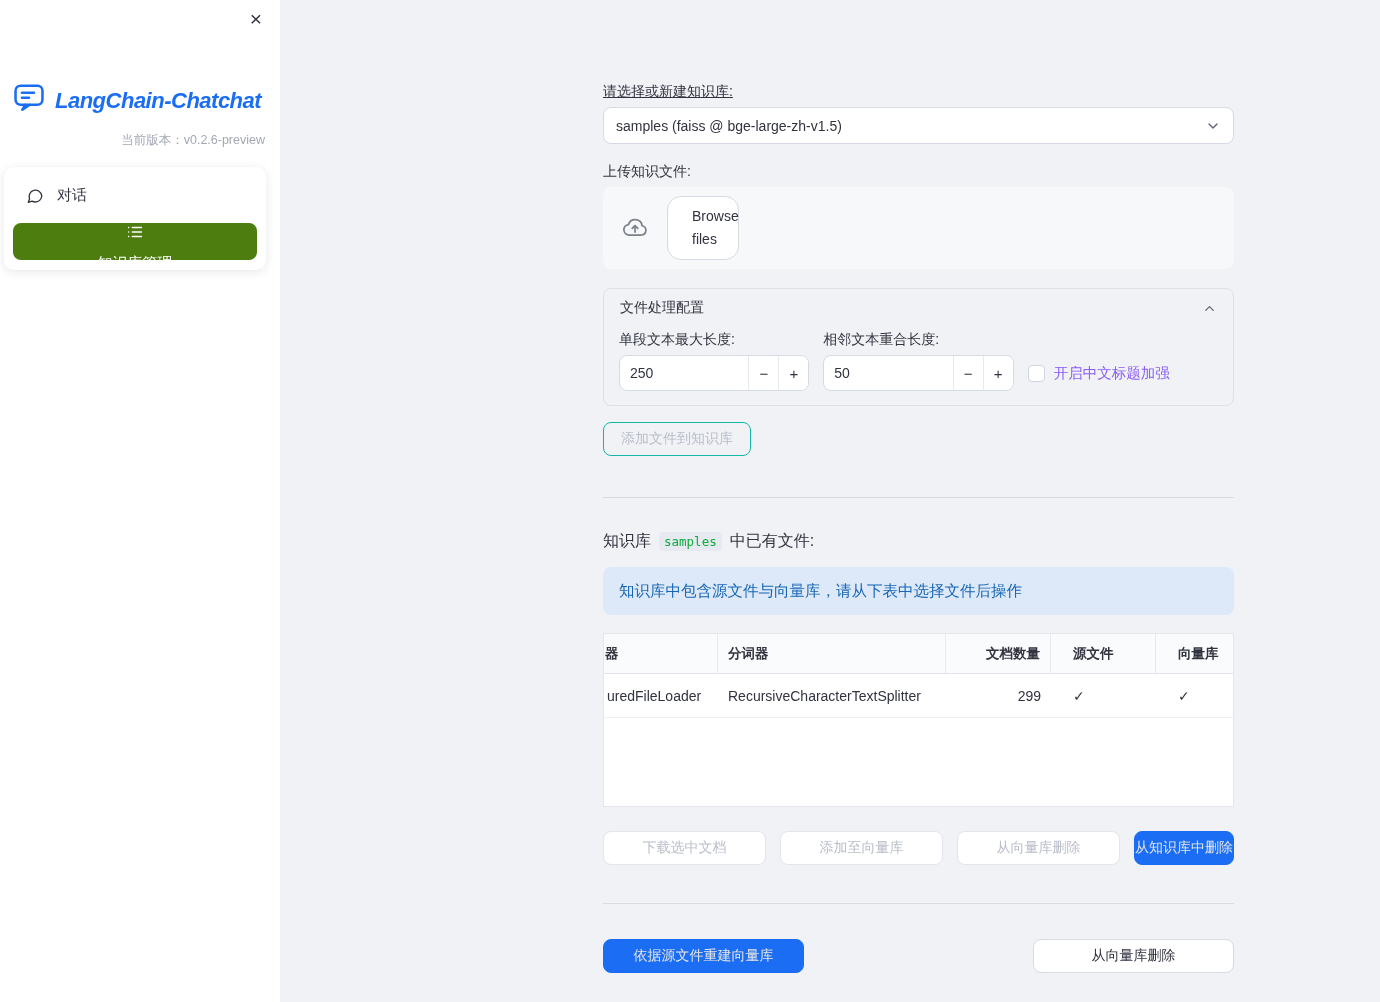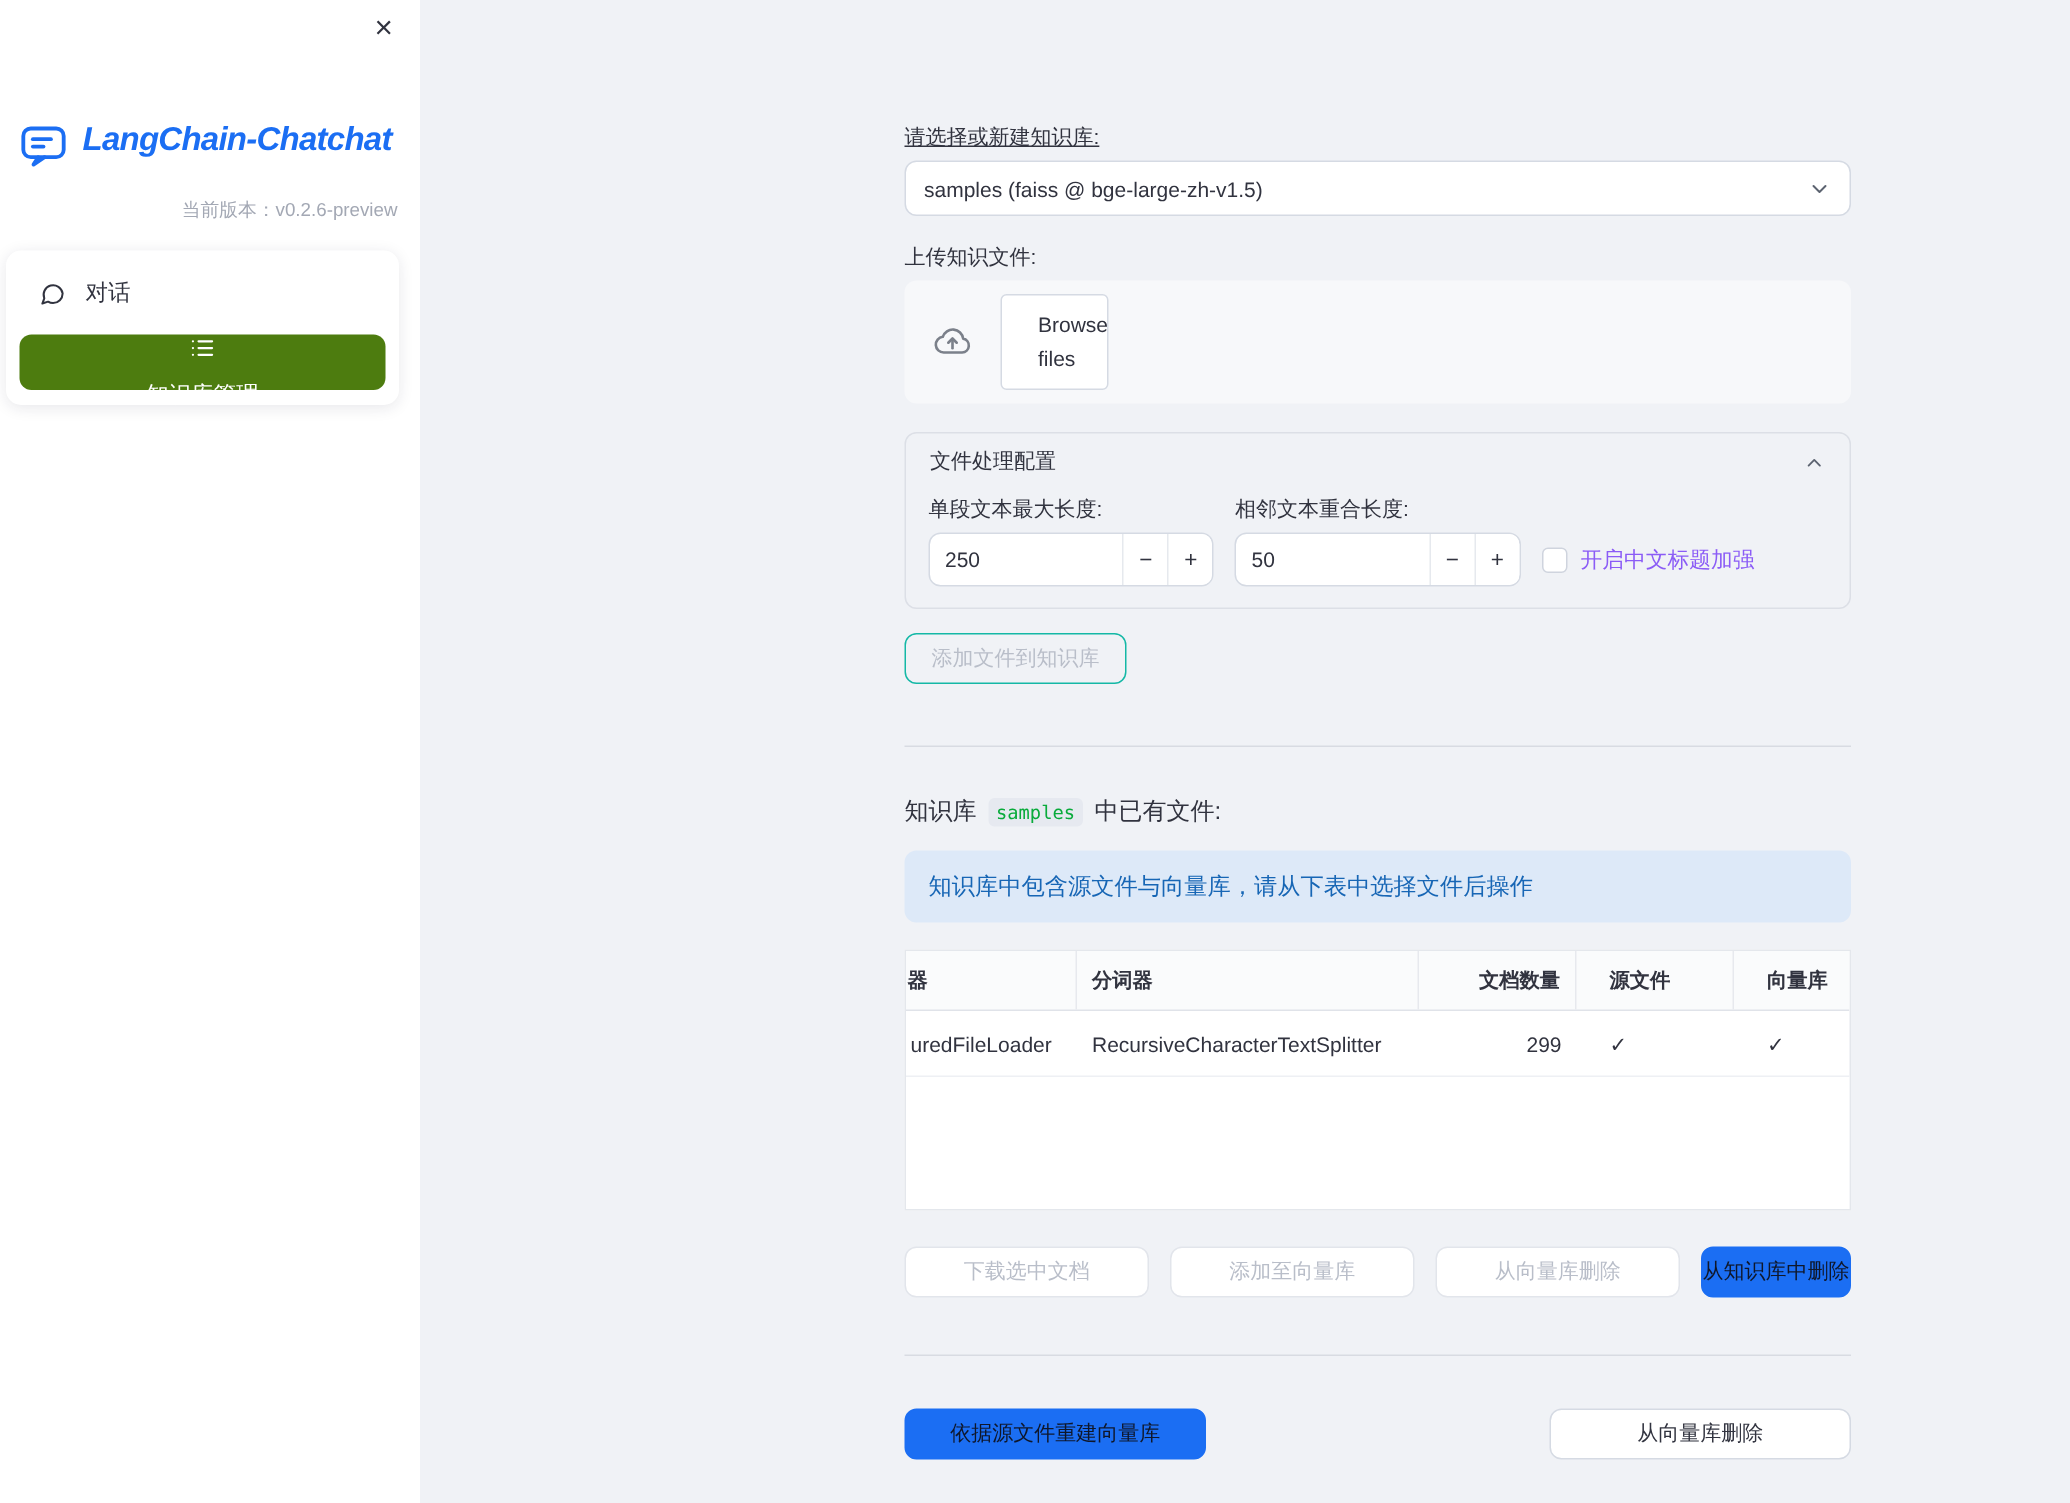--- a/index.html
+++ b/index.html
@@ -3,21 +3,21 @@
 <meta charset="utf-8">
 <style>
   * { box-sizing: border-box; margin: 0; padding: 0; }
   html,body { width:1380px; }
   body { font-family: "Liberation Sans", sans-serif; background:#f0f2f6; }
   .page { position:relative; width:1380px; height:1002px; background:#f0f2f6; overflow:hidden; }
 
   
   .sidebar { position:absolute; left:0; top:0; width:280px; height:100%; background:#ffffff; z-index:2; }
   .close-btn { position:absolute; top:4px; right:12px; font-size:21px; line-height:1; color:#31333f; cursor:pointer; padding:4px 6px; }
-  .logo { display:flex; align-items:flex-start; gap:9px; margin:80px 8px 0 12px; }
+  .logo { display:flex; align-items:flex-end; gap:9px; margin:80px 8px 0 12px; }
   .logo-text { color:#1b6ef3; font-size:22px; font-weight:700; font-style:italic; letter-spacing:-0.5px; white-space:nowrap; }
   .version { margin-top:18px; text-align:right; padding-right:15px; font-size:12.5px; color:#a3a8b4; }
   .menu-card { margin:18px 14px 0 4px; background:#fff; border-radius:10px; box-shadow:0 2px 10px rgba(30,30,60,0.10); padding:10px 9px; }
   .menu-item { display:flex; align-items:center; gap:13px; height:37px; border-radius:8px; padding:0 13px; font-size:15px; color:#31333f; cursor:pointer; }
   .menu-item + .menu-item { margin-top:9px; }
   .menu-item.selected { background:#4d7c0f; color:#ffffff; font-weight:400;flex-direction:column; }
 
   
   .main { position:absolute; left:280px; top:0; right:0; height:100%; }
   .col { position:absolute; left:323px; top:0; width:631px; }
@@ -27,21 +27,21 @@
 
   .selectbox { margin-top:6px; height:37px; background:#fff; border:1px solid #d5dae3; border-radius:8px;
                display:flex; align-items:center; justify-content:space-between; padding:0 12px;
                font-size:14px; color:#31333f; cursor:pointer; }
 
   .dropzone { margin-top:6px; height:82px; background:#f7f8fa; border-radius:8px;
               display:flex; align-items:center; padding:0 14px 0 16px; gap:16px; }
   .dz-text { flex:1; }
   .dz-title { font-size:15.5px; color:#31333f; margin-bottom:6px; }
   .dz-limit { font-size:12.3px; color:#80848f; line-height:1.35; max-width:478px; }
-  .browse-btn { width:72px; background:#fff; border:1px solid #d5dae3; border-radius:4px; padding:8px 24px;
+  .browse-btn { width:72px; background:#fff; border:1px solid #d5dae3; border-radius:14px; padding:8px 24px;
                 font-size:14px; color:#31333f; text-align:center; cursor:pointer; line-height:1.65; }
 
   .expander { margin-top:19px; border:1px solid #dcdfe6; border-radius:8px; }
   .exp-header { height:38px; display:flex; align-items:center; justify-content:space-between; padding:0 16px;
                 font-size:14px; color:#31333f; cursor:pointer; }
   .exp-body { padding:4px 15px 14px 15px; display:flex; gap:14px; }
   .exp-col { flex:1; min-width:0; }
   .stepper { margin-top:6px; height:36px; background:#fff; border:1px solid #d5dae3; border-radius:8px; display:flex; overflow:hidden; }
   .stepper-value { flex:1; display:flex; align-items:center; padding-left:10px; font-size:14px; color:#31333f; }
   .step-btn { width:30px; display:flex; align-items:center; justify-content:center; color:#31333f; font-size:15px;
@@ -72,21 +72,21 @@
   .th { font-size:13.5px; font-weight:700; color:#31333f; border-right:1px solid #e7e9ee; }
   .td { font-size:14px; color:#31333f; }
   .c1 { width:114px; } .c2 { width:228px; } .c3 { width:105px; justify-content:flex-end; } .c4 { width:105px; padding-left:22px; } .c5 { flex:1 1 auto; padding-left:22px; border-right:none; }
   .trow { display:flex; height:44px; border-bottom:1px solid #eef0f4; flex:0 0 auto; cursor:pointer; }
   .clipL { margin-left:-9px; white-space:nowrap; }
   .clipL2 { margin-left:-7px; white-space:nowrap; }
   .grid-empty { flex:1 1 auto; background:#fff; }
 
   .actions { margin-top:24px; display:flex; gap:14px; }
   .action-btn { flex:1; background:#fff; border:1px solid #e2e5eb; color:#b9bec9; }
-  .primary { background:#1b6ef3; border:1px solid #1b6ef3; color:#0f172a; }
+  .primary { background:#1b6ef3; border:1px solid #1b6ef3; color:#e5e5e5; }
 
   .bottom { margin-top:35px; display:flex; gap:14px; }
   .slot { flex:1; display:flex; }
   .slot .btn { width:100%; }
   .delete-kb { background:#fff; border:1px solid #d5dae3; color:#31333f; }
 
   .icon { display:inline-flex; align-items:center; justify-content:center; flex:0 0 auto; }
 </style>
 </head>
 <body>

